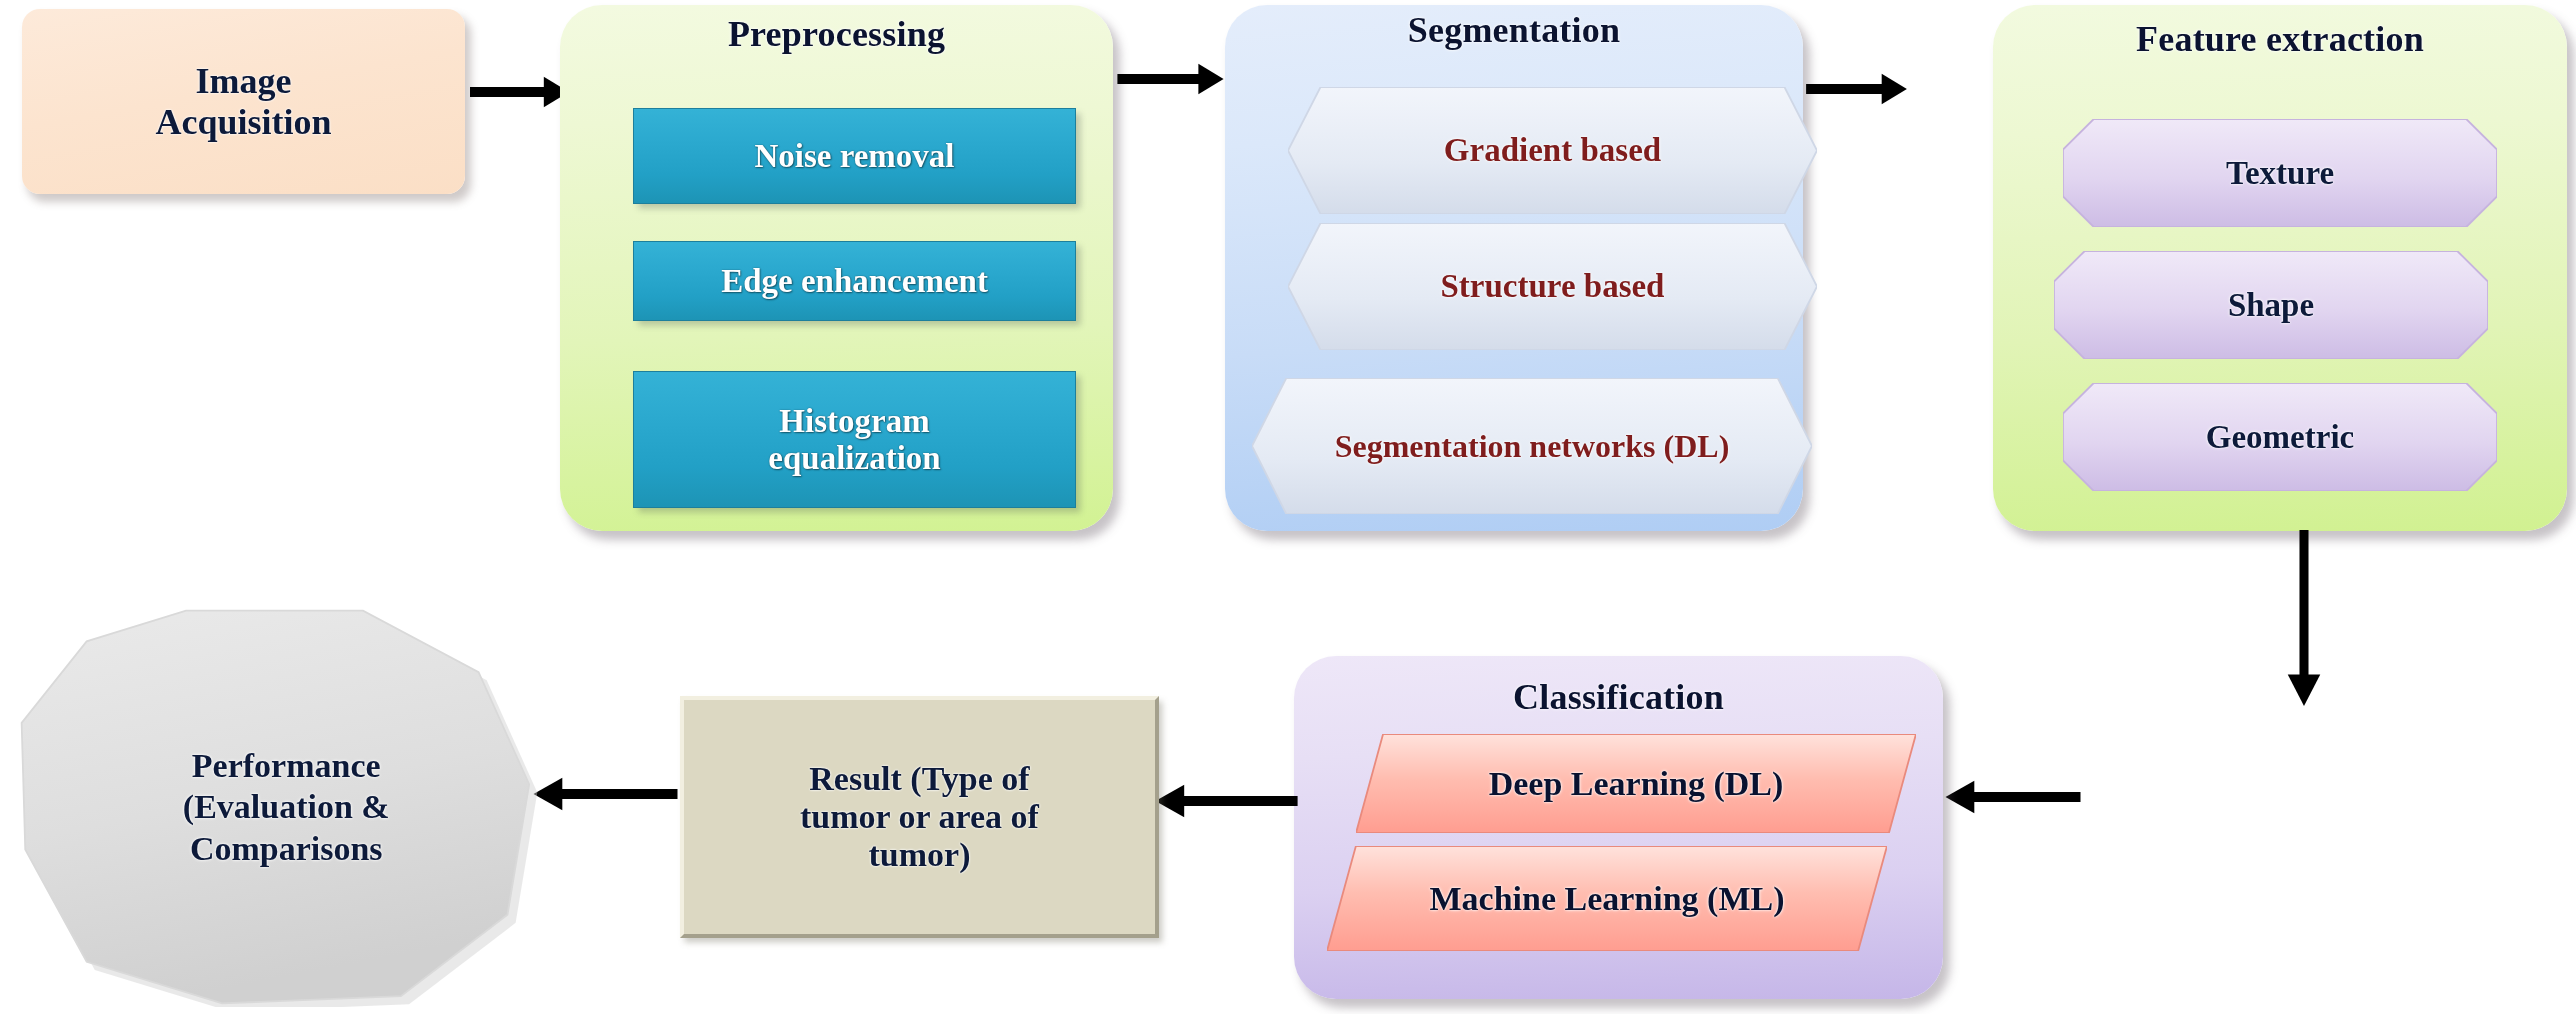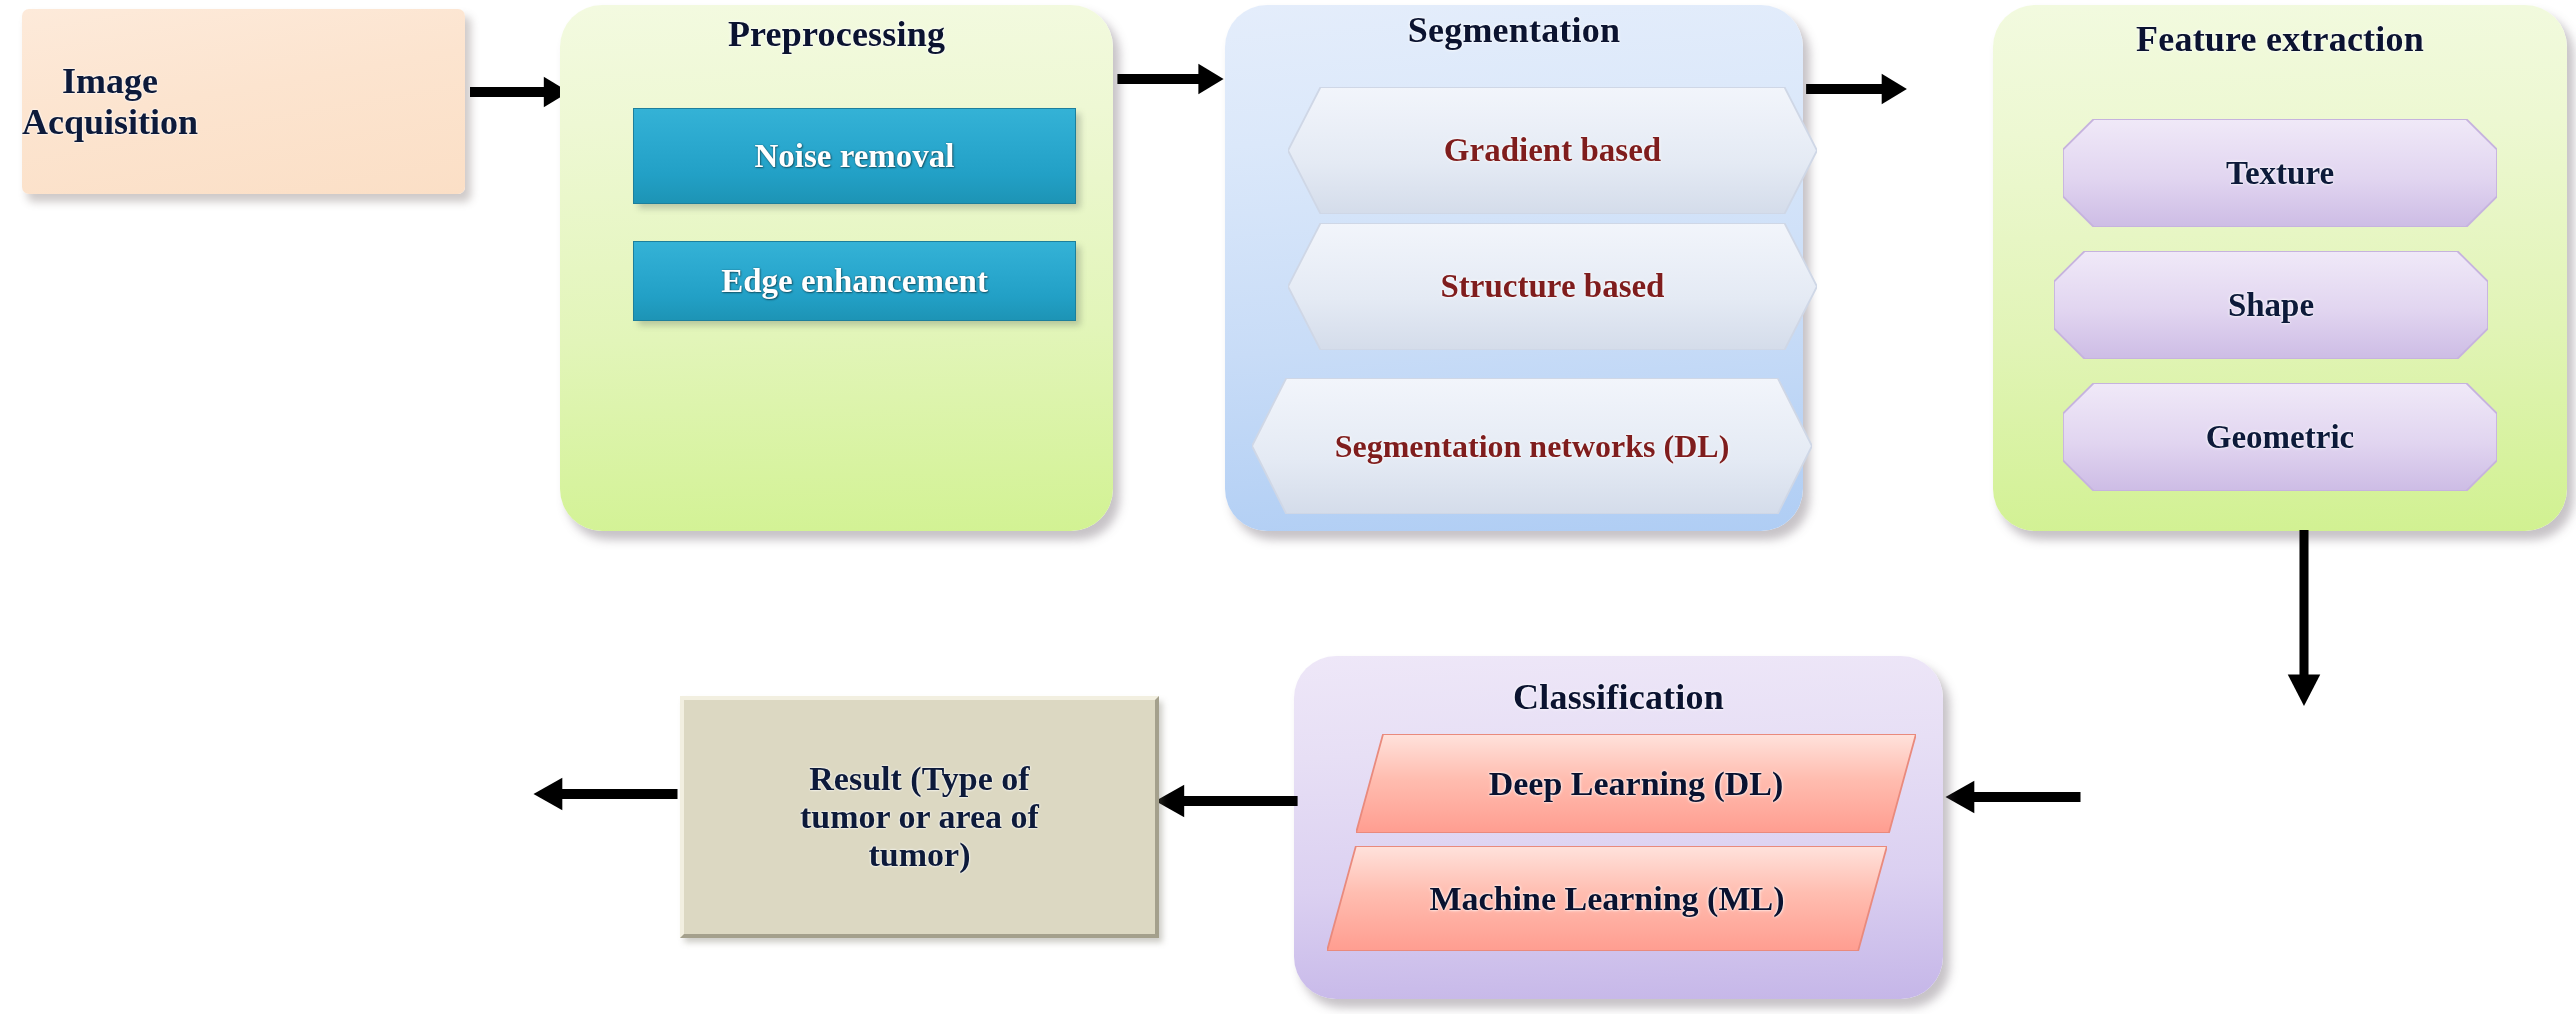--- a/index.html
+++ b/index.html
@@ -33,23 +33,23 @@
 
   .panel-preproc   { background: linear-gradient(178deg, #f3fae0 0%, #eef8d4 22%, #e2f5b9 62%, #d2f293 100%); }
   .panel-seg       { background: linear-gradient(176deg, #e4edfb 0%, #dbe8fa 25%, #c8dcf7 62%, #afcdf4 100%); }
   .panel-featex    { background: linear-gradient(178deg, #f2fadf 0%, #edf8d2 24%, #e1f4b6 62%, #d1f191 100%); }
   .panel-class     { background: linear-gradient(178deg, #eee7f8 0%, #e7dff5 28%, #dbd0f1 65%, #c5b6e8 100%); }
 
   
   .acq {
     position: absolute;
     background: linear-gradient(170deg, #fdeada 0%, #fce4cf 45%, #fbdfc6 100%);
-    border-radius: 7px;
+    border-radius: 18px;
     box-shadow: 5.4px 7.2px 9px rgba(110,95,90,.33);
-    display: flex; align-items: center; justify-content: flex-start;
+    display: flex; align-items: center; justify-content: center;
   }
   .acq .txt { font-size: 36px; }
 
   
   .bar-teal {
     position: absolute;
     background: linear-gradient(180deg, #34b2d6 0%, #2ba9cf 35%, #22a0c6 70%, #1d94b5 100%);
     border: 1.8px solid #1d7f9c;
     box-shadow: 4.5px 5.4px 6.3px rgba(90,100,90,.32);
     display: flex; align-items: center; justify-content: center;
@@ -148,20 +148,24 @@
   <div class="panel panel-preproc shadow" style="left:560px; top:5.4px; width:553px; height:526px;">
   </div>
   <div class="panel-title" style="left:560px; top:12.7px; width:553px;">Preprocessing</div>
 
   <div class="bar-teal" style="left:633px; top:108px; width:443px; height:96px;">
     <div class="txt">Noise removal</div>
   </div>
   <div class="bar-teal" style="left:633px; top:241px; width:443px; height:80px;">
     <div class="txt">Edge enhancement</div>
   </div>
+  <div class="bar-teal" style="left:633px; top:371px; width:443px; height:137px;">
+    <div class="txt">Histogram
+equalization</div>
+  </div>
 
   <div class="arrow" style="left:1117px; top:61px;">
     <svg width="107" height="36" viewBox="0 0 118 40">
       <line x1="0" y1="20" x2="96" y2="20" stroke="#000" stroke-width="11"></line>
       <polygon points="118,20 90,3 90,37" fill="#000"></polygon>
     </svg>
   </div>
 
   <div class="panel panel-seg shadow" style="left:1225px; top:5.4px; width:578px; height:526px;">
   </div>
@@ -322,15 +326,31 @@
 tumor)</div>
   </div>
 
   <div class="arrow" style="left:533px; top:776px;">
     <svg width="145" height="36" viewBox="0 0 160 40">
       <line x1="160" y1="20" x2="28" y2="20" stroke="#000" stroke-width="11"></line>
       <polygon points="0,20 32,2 32,38" fill="#000"></polygon>
     </svg>
   </div>
 
+  <div class="perf" style="left:9px; top:607px; width:531px; height:400px;">
+    <svg viewBox="0 0 588 442" preserveAspectRatio="none">
+      <defs>
+        <linearGradient id="perfg" x1="0" y1="0" x2="0.25" y2="1">
+          <stop offset="0%" stop-color="#eaeaea"></stop>
+            <stop offset="55%" stop-color="#dedede"></stop>
+          <stop offset="100%" stop-color="#d0d0d0"></stop>
+        </linearGradient>
+      </defs>
+      <polygon points="196,4 392,4 520,72 576,196 552,340 434,430 236,438 86,392 18,268 14,128 86,38" fill="#cfcfcf" transform="translate(9,9)" opacity="0.45"></polygon>
+      <polygon points="196,4 392,4 520,72 576,196 552,340 434,430 236,438 86,392 18,268 14,128 86,38" fill="url(#perfg)" stroke="#d9d9d9" stroke-width="2"></polygon>
+    </svg>
+    <div class="lbl" style="padding-left:23.5px;">Performance
+(Evaluation &amp;
+Comparisons</div>
+  </div>
 
 </div>
 
 
 </body></html>

